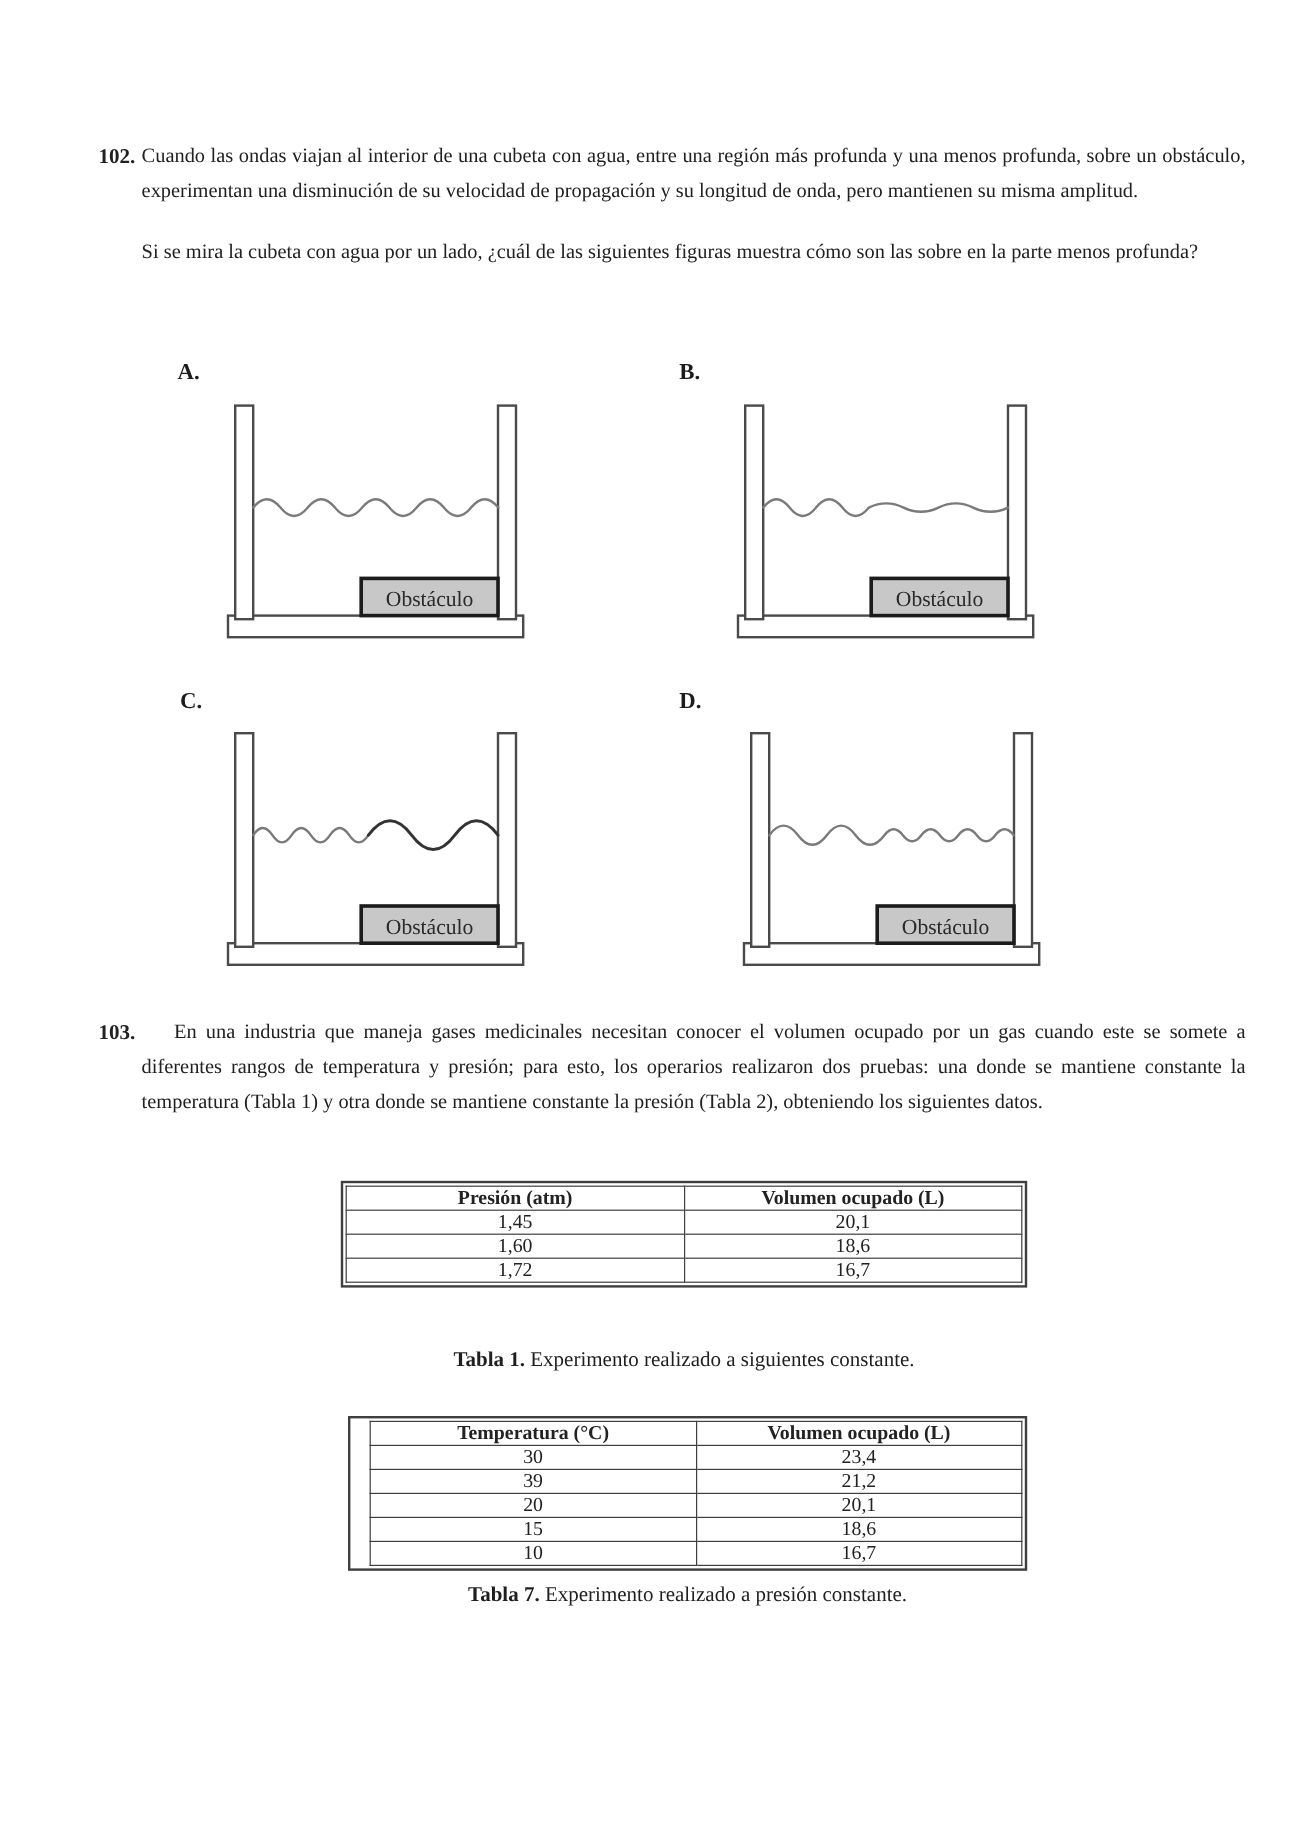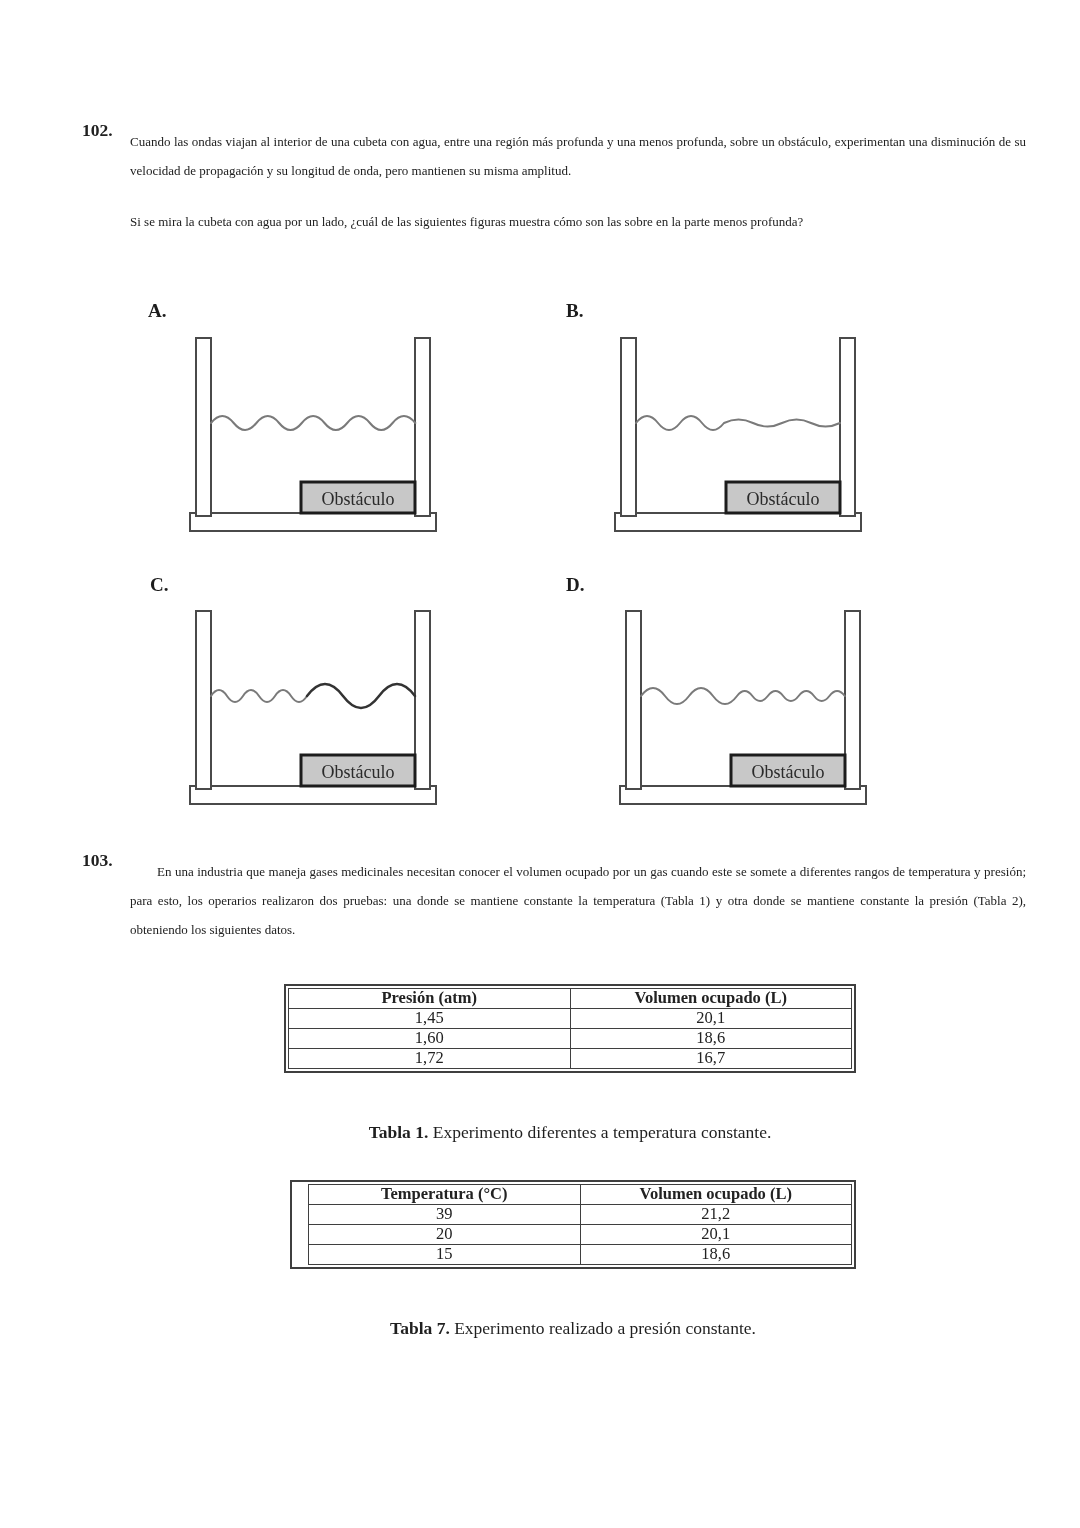--- a/index.html
+++ b/index.html
@@ -21,22 +21,22 @@
   }
   .q-num{
     position:absolute;
     left:0;
     top:0;
     font-weight:bold;
     font-size:17.5px;
     line-height:28.8px;
   }
   .q-text{
-    margin:12px;
-    font-size:13px;
+    margin:0;
+    font-size:17px;
     line-height:28.8px;
     text-align:justify;
   }
   .q-text.spaced{margin-top:22px;}
   .indent-first{text-indent:27px;}
   .opt-label{
     position:absolute;
     font-weight:bold;
     font-size:19px;
     color:#1c1c1c;
@@ -157,41 +157,49 @@
             <td>1,60</td>
             <td>18,6</td>
           </tr>
           <tr>
             <td>1,72</td>
             <td>16,7</td>
           </tr>
         </tbody>
     </table>
   </div>
-  <p class="caption" style="left:284px;top:1122px;width:572px;"><b>Tabla 1.</b><span> Experimento diferentes a temperatura constante.</span></p>
+  <p class="caption" style="left:284px;top:1122px;width:572px;"><b>Tabla 1.</b><span> Experimento realizado a siguientes constante.</span></p>
 
   <div class="table-outer" style="left:290px;top:1180px;width:566px;padding-left:16px;">
     <table class="data">
       <thead>
           <tr>
             <th>Temperatura (°C)</th>
             <th>Volumen ocupado (L)</th>
           </tr>
         </thead>
       <tbody>
           <tr>
+            <td>30</td>
+            <td>23,4</td>
+          </tr>
+          <tr>
             <td>39</td>
             <td>21,2</td>
           </tr>
           <tr>
             <td>20</td>
             <td>20,1</td>
           </tr>
           <tr>
             <td>15</td>
             <td>18,6</td>
           </tr>
+          <tr>
+            <td>10</td>
+            <td>16,7</td>
+          </tr>
         </tbody>
     </table>
   </div>
   <p class="caption" style="left:290px;top:1318px;width:566px;"><b>Tabla 7.</b><span> Experimento realizado a presión constante.</span></p>
 
 </div>
 
 </body></html>

